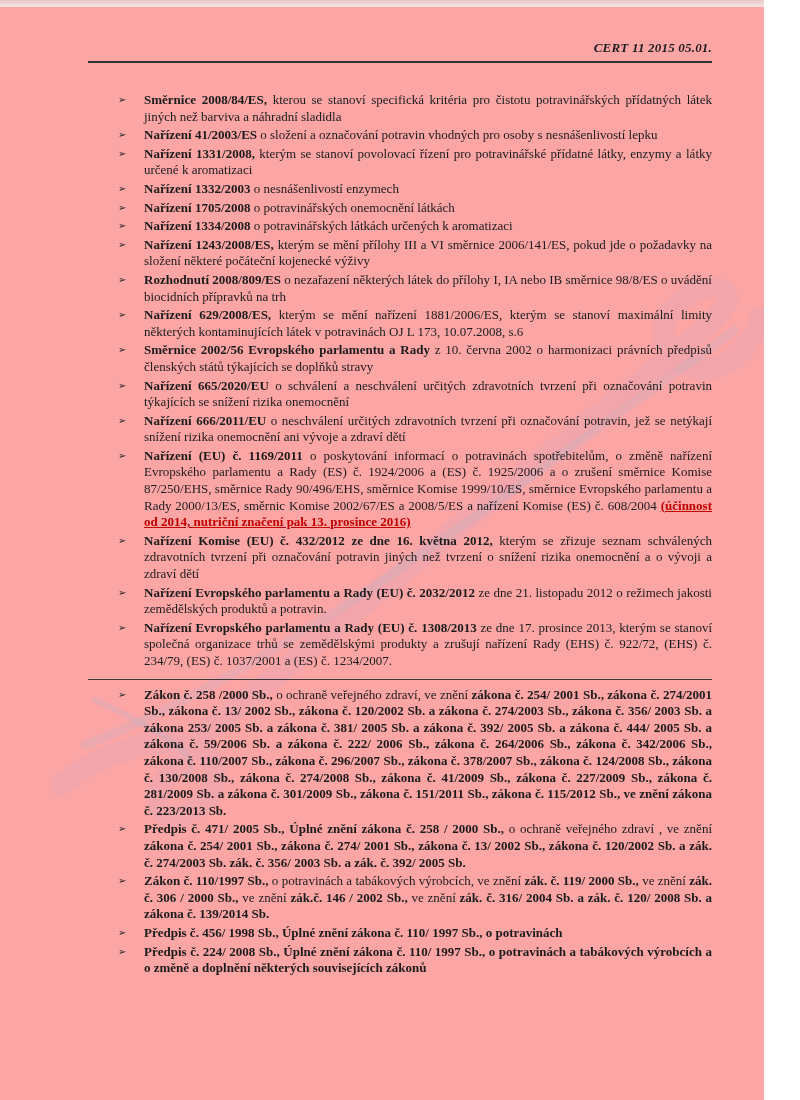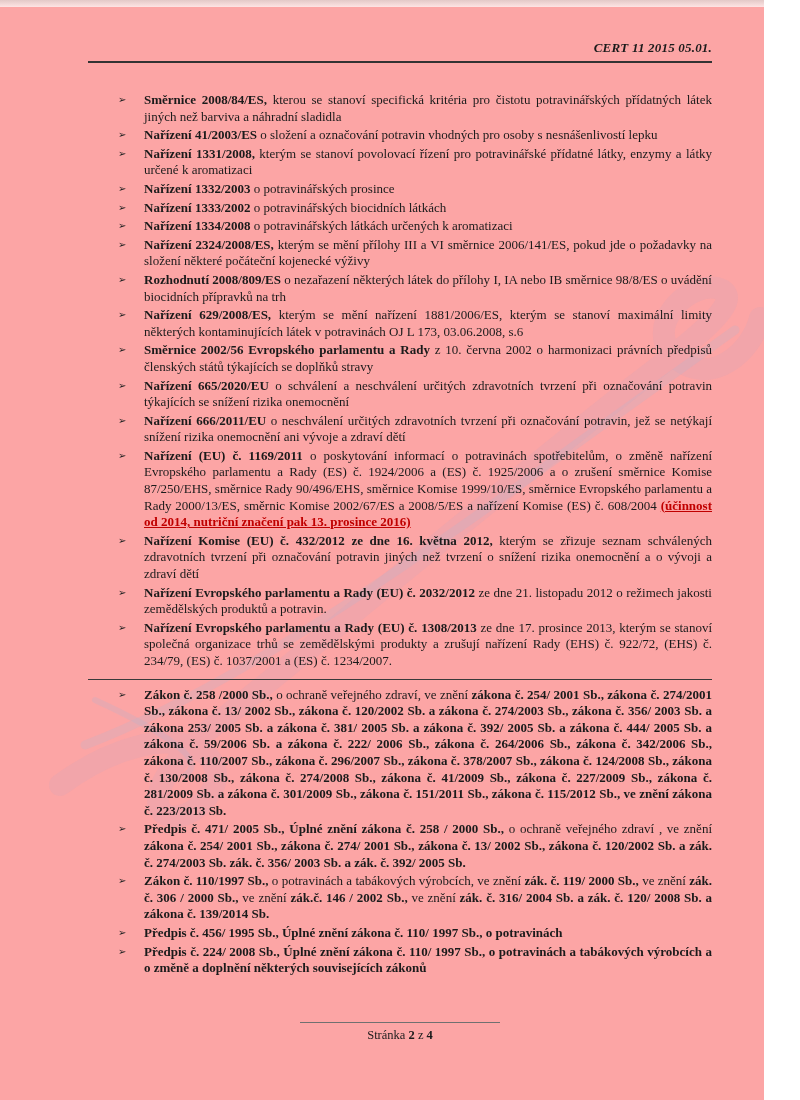--- a/index.html
+++ b/index.html
@@ -97,41 +97,41 @@
         <div class="li">
           <span class="bullet">➢</span>
           <span class="li-body"><span class="seg-b">Nařízení 41/2003/ES </span><span class="seg-n">o složení a označování potravin vhodných pro osoby s nesnášenlivostí lepku</span></span>
         </div>
         <div class="li">
           <span class="bullet">➢</span>
           <span class="li-body"><span class="seg-b">Nařízení 1331/2008, </span><span class="seg-n">kterým se stanoví povolovací řízení pro potravinářské přídatné látky, enzymy a látky určené k aromatizaci</span></span>
         </div>
         <div class="li">
           <span class="bullet">➢</span>
-          <span class="li-body"><span class="seg-b">Nařízení 1332/2003 </span><span class="seg-n">o potravinářských prosince</span></span>
+          <span class="li-body"><span class="seg-b">Nařízení 1332/2003 </span><span class="seg-n">o nesnášenlivostí enzymech</span></span>
         </div>
         <div class="li">
           <span class="bullet">➢</span>
-          <span class="li-body"><span class="seg-b">Nařízení 1333/2002 </span><span class="seg-n">o potravinářských biocidních látkách</span></span>
+          <span class="li-body"><span class="seg-b">Nařízení 1705/2008 </span><span class="seg-n">o potravinářských onemocnění látkách</span></span>
         </div>
         <div class="li">
           <span class="bullet">➢</span>
           <span class="li-body"><span class="seg-b">Nařízení 1334/2008 </span><span class="seg-n">o potravinářských látkách určených k aromatizaci</span></span>
         </div>
         <div class="li">
           <span class="bullet">➢</span>
-          <span class="li-body"><span class="seg-b">Nařízení 2324/2008/ES, </span><span class="seg-n">kterým se mění přílohy III a VI směrnice 2006/141/ES, pokud jde o požadavky na složení některé počáteční kojenecké výživy</span></span>
+          <span class="li-body"><span class="seg-b">Nařízení 1243/2008/ES, </span><span class="seg-n">kterým se mění přílohy III a VI směrnice 2006/141/ES, pokud jde o požadavky na složení některé počáteční kojenecké výživy</span></span>
         </div>
         <div class="li">
           <span class="bullet">➢</span>
           <span class="li-body"><span class="seg-b">Rozhodnutí 2008/809/ES </span><span class="seg-n">o nezařazení některých látek do přílohy I, IA nebo IB směrnice 98/8/ES o uvádění biocidních přípravků na trh</span></span>
         </div>
         <div class="li">
           <span class="bullet">➢</span>
-          <span class="li-body"><span class="seg-b">Nařízení 629/2008/ES, </span><span class="seg-n">kterým se mění nařízení 1881/2006/ES, kterým se stanoví maximální limity některých kontaminujících látek v potravinách  OJ L 173, 03.06.2008, s.6</span></span>
+          <span class="li-body"><span class="seg-b">Nařízení 629/2008/ES, </span><span class="seg-n">kterým se mění nařízení 1881/2006/ES, kterým se stanoví maximální limity některých kontaminujících látek v potravinách  OJ L 173, 10.07.2008, s.6</span></span>
         </div>
         <div class="li">
           <span class="bullet">➢</span>
           <span class="li-body"><span class="seg-b">Směrnice 2002/56 Evropského parlamentu a Rady </span><span class="seg-n">z 10. června 2002 o harmonizaci právních předpisů členských států týkajících se doplňků stravy</span></span>
         </div>
         <div class="li">
           <span class="bullet">➢</span>
           <span class="li-body"><span class="seg-b">Nařízení 665/2020/EU </span><span class="seg-n">o schválení a neschválení určitých zdravotních tvrzení při označování potravin týkajících se snížení rizika onemocnění</span></span>
         </div>
         <div class="li">
@@ -164,27 +164,23 @@
         <div class="li">
           <span class="bullet">➢</span>
           <span class="li-body"><span class="seg-b">Předpis č. 471/ 2005 Sb., Úplné znění zákona č. 258 / 2000 Sb., </span><span class="seg-n">o ochraně veřejného zdraví , ve znění </span><span class="seg-b">zákona č. 254/ 2001 Sb., zákona č. 274/ 2001 Sb., zákona č. 13/ 2002 Sb., zákona č. 120/2002 Sb. a zák. č. 274/2003 Sb. zák. č. 356/ 2003 Sb. a zák. č. 392/ 2005 Sb.</span></span>
         </div>
         <div class="li">
           <span class="bullet">➢</span>
           <span class="li-body"><span class="seg-b">Zákon č. 110/1997 Sb., </span><span class="seg-n">o potravinách a tabákových výrobcích, ve znění </span><span class="seg-b">zák. č. 119/ 2000 Sb., </span><span class="seg-n">ve znění </span><span class="seg-b">zák. č. 306 / 2000 Sb., </span><span class="seg-n">ve znění </span><span class="seg-b">zák.č. 146 / 2002 Sb., </span><span class="seg-n">ve znění </span><span class="seg-b">zák. č. 316/ 2004 Sb. a zák. č. 120/ 2008 Sb. a zákona č. 139/2014 Sb.</span></span>
         </div>
         <div class="li">
           <span class="bullet">➢</span>
-          <span class="li-body"><span class="seg-b">Předpis č. 456/ 1995 Sb., Úplné znění zákona č. 110/ 1997 Sb., o potravinách</span></span>
+          <span class="li-body"><span class="seg-b">Předpis č. 456/ 1998 Sb., Úplné znění zákona č. 110/ 1997 Sb., o potravinách</span></span>
         </div>
         <div class="li">
           <span class="bullet">➢</span>
           <span class="li-body"><span class="seg-b">Předpis č. 224/ 2008 Sb., Úplné znění zákona č. 110/ 1997 Sb., o potravinách a tabákových výrobcích a o změně a doplnění některých souvisejících zákonů</span></span>
         </div>
       </div>
   </div>
 
-  <div class="footer">
-    <div class="footer-rule"></div>
-    <div class="footer-text"><span class="seg-n">Stránka </span><span class="seg-b">2</span><span class="seg-n"> z </span><span class="seg-b">4</span></div>
-  </div>
 
 </div>
 
 </body></html>

